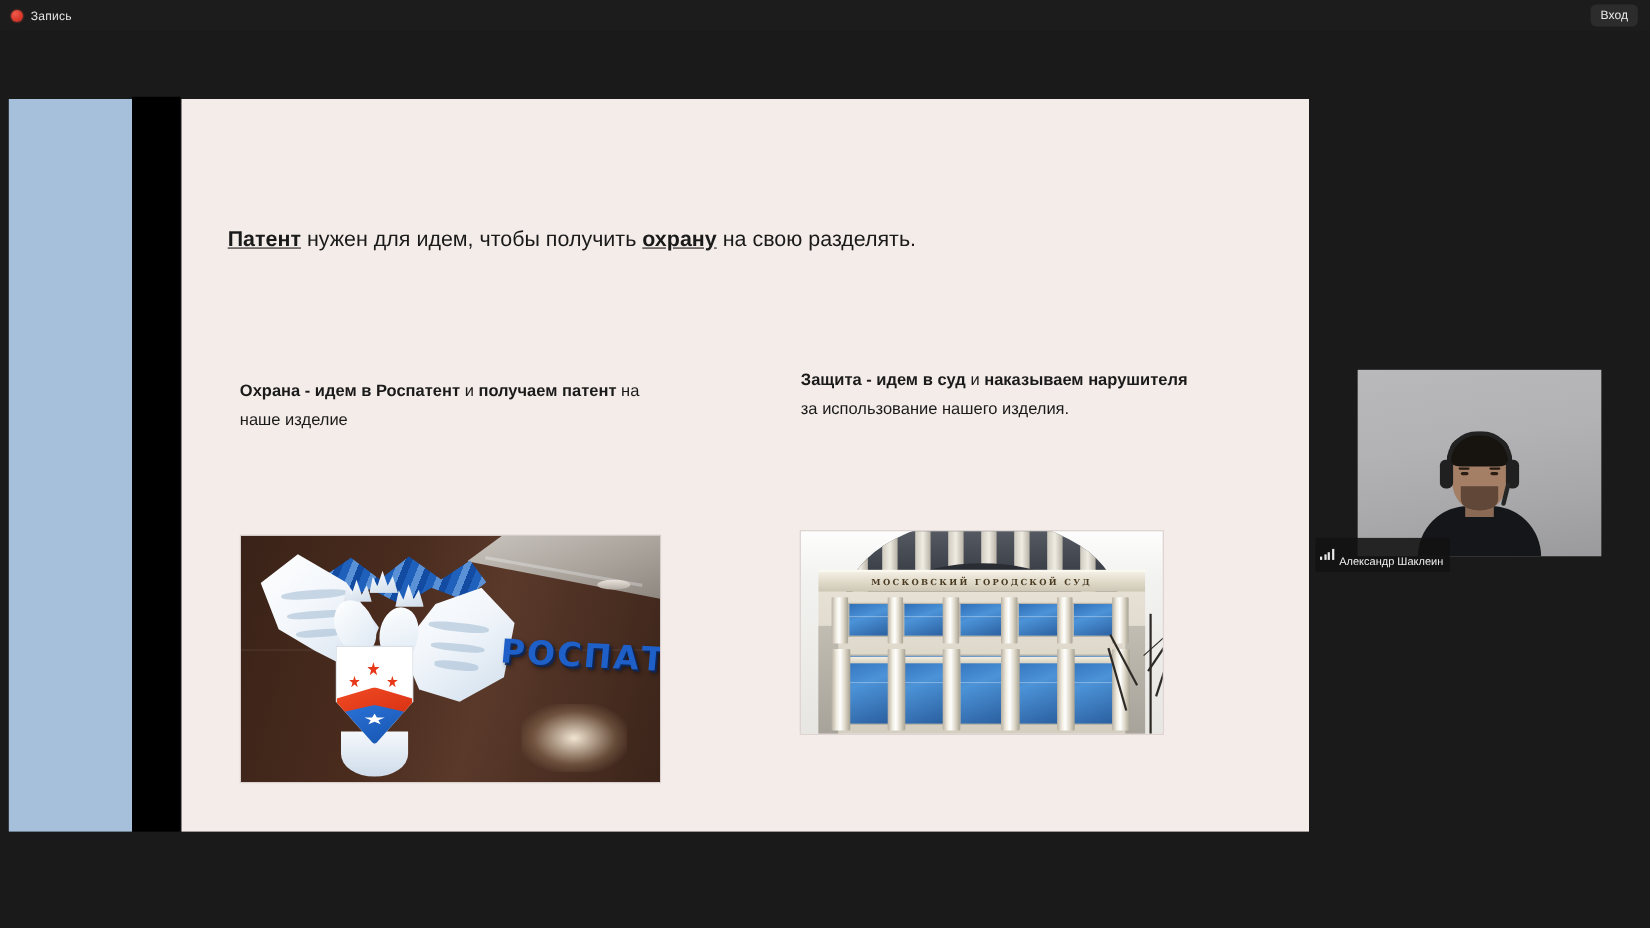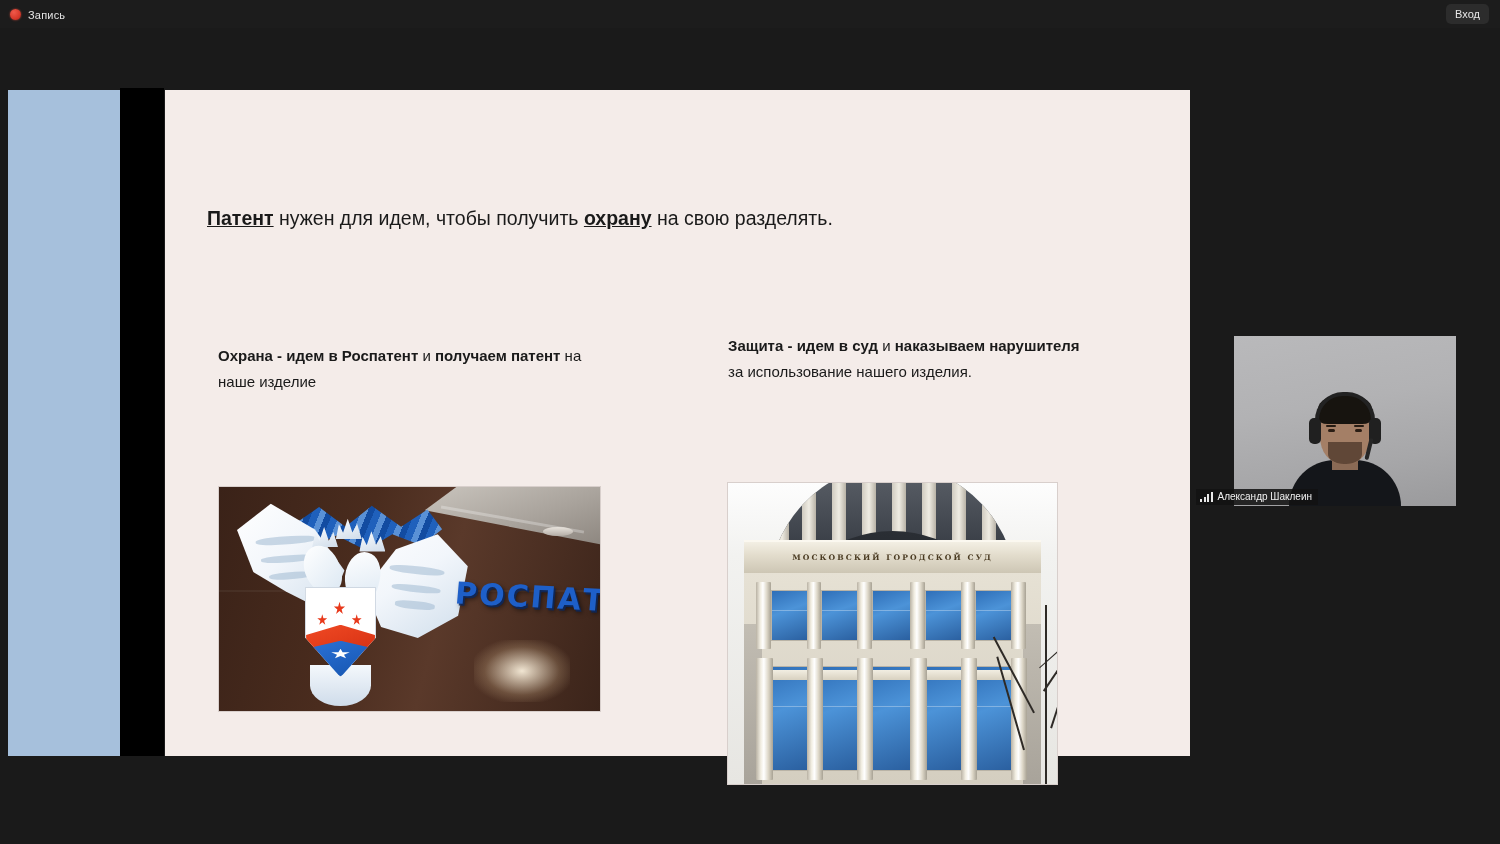--- a/index.html
+++ b/index.html
@@ -172,21 +172,21 @@
   }
   .rp-text {
     position: absolute; left: 62%; top: 42%;
     font-size: 30px; font-weight: bold; letter-spacing: 2px;
     color: #1e5fc8; transform: rotate(3deg) skewX(-2deg);
     text-shadow: 2px 2px 0 rgba(10,40,95,.85), 3px 3px 5px rgba(0,0,0,.55);
     font-family: "DejaVu Sans", sans-serif;
   }
 
   
-  .photo-court { left: 562px; top: 392px; width: 331px; height: 303px; }
+  .photo-court { left: 562px; top: 392px; width: 331px; height: 186px; }
   .ct-sky {
     position: absolute; inset: 0;
     background: linear-gradient(180deg, #fdfdfd 0%, #f2f2f0 24%, #e7e6e2 100%);
   }
   .ct-dome {
     position: absolute; left: 12%; top: -6%; width: 76%; height: 44%;
     border-radius: 50% 50% 0 0 / 100% 100% 0 0;
     background: linear-gradient(180deg,#5d626a 0%, #3d424a 55%, #2b2f35 100%);
     overflow: hidden;
   }
@@ -279,21 +279,21 @@
   .eye { position: absolute; bottom: 74px; width: 7px; height: 3px; background: #2a1d14; border-radius: 2px; }
   .eye-l { left: 50%; margin-left: -17px; }
   .eye-r { left: 50%; margin-left: 10px; }
   .brow { position: absolute; bottom: 79px; width: 10px; height: 2px; background: #241a12; border-radius: 2px; }
   .brow-l { left: 50%; margin-left: -19px; }
   .brow-r { left: 50%; margin-left: 9px; }
   .beard {
     position: absolute; left: 50%; bottom: 42px; transform: translateX(-50%);
     width: 34px; height: 22px; background: rgba(40,26,16,.55); border-radius: 0 0 46% 46%;
   }
-  .cam-name { color: #f0f0f0; font-size: 10px; white-space: nowrap; }
+  .cam-name { color: #f0f0f0; font-size: 10px; white-space: nowrap; margin-top: 15px; }
   .bars { display: flex; align-items: flex-end; gap: 1.5px; height: 10px; }
   .bars i { display: block; width: 2px; background: #e9e9e9; }
   .bars i:nth-child(1){height:3px}
   .bars i:nth-child(2){height:5px}
   .bars i:nth-child(3){height:7.5px}
   .bars i:nth-child(4){height:10px}
 
   
   .name-tag {
     position: absolute; left: 1196px; top: 489px;

